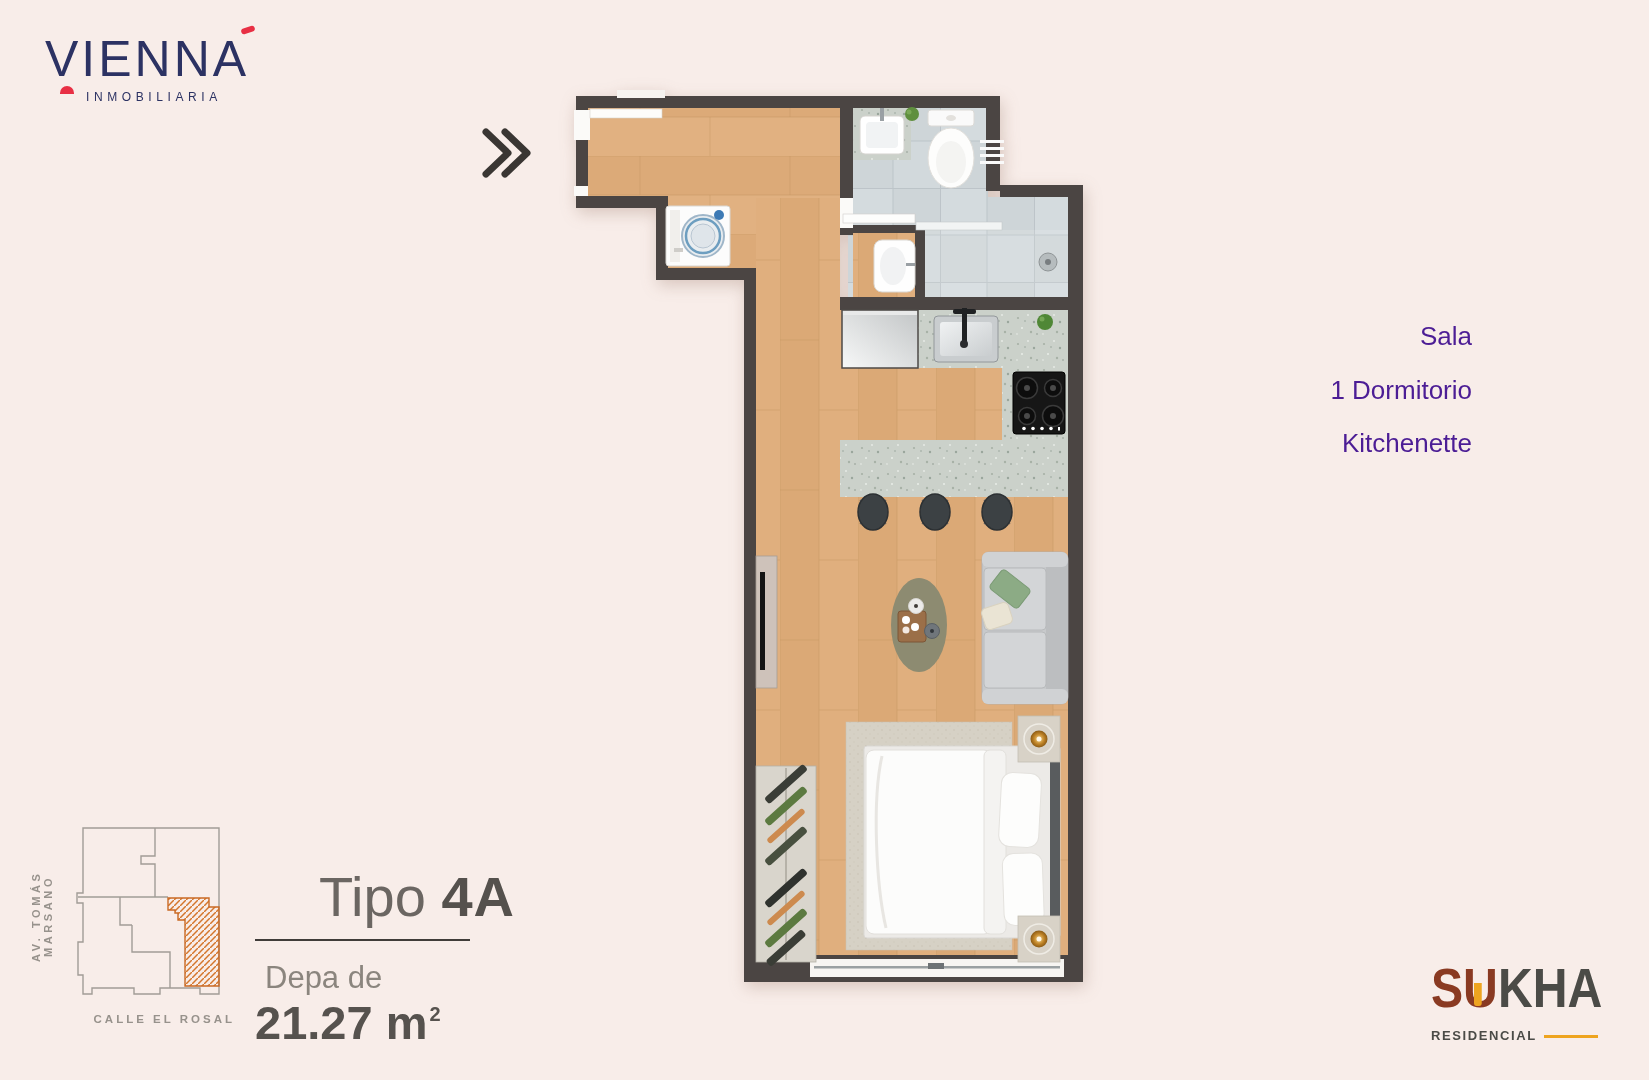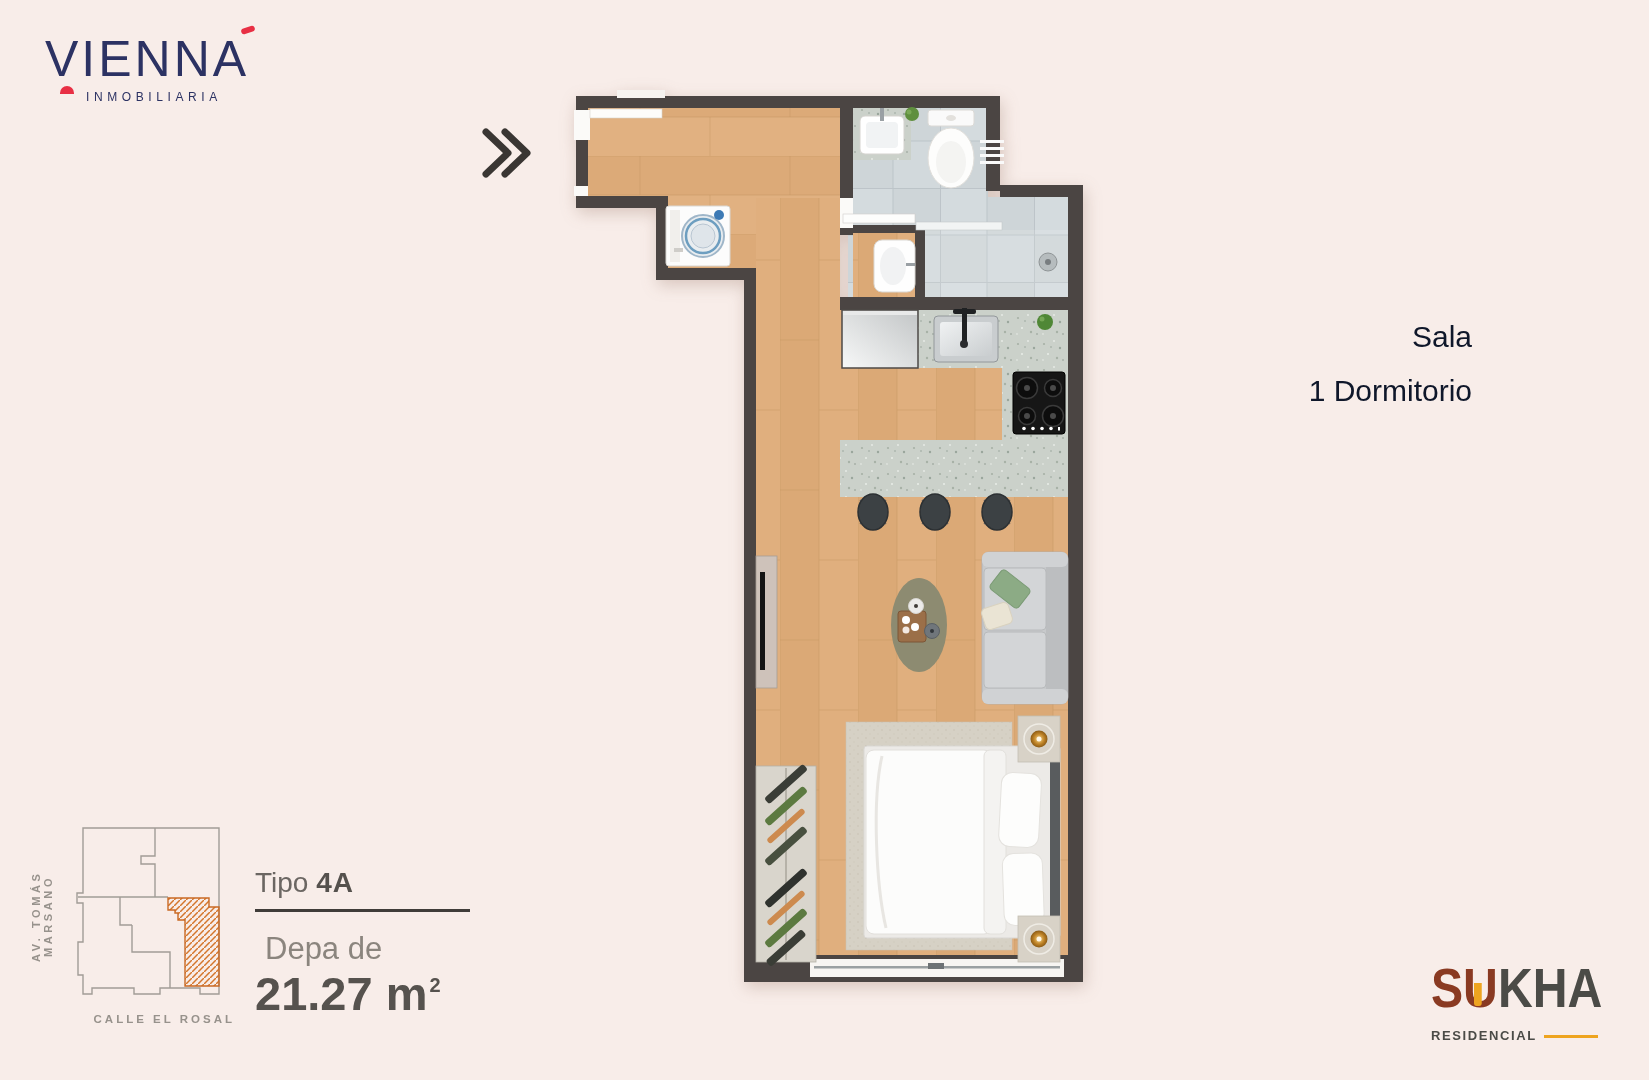--- a/index.html
+++ b/index.html
@@ -24,26 +24,26 @@
   }
   .vienna-tag{
     margin-top:6px;margin-left:41px;font-size:12px;font-weight:normal;
     letter-spacing:4.6px;color:#2c3263;
   }
   
   .chevron{position:absolute;left:474px;top:122px;width:64px;height:64px;}
   
   .features{
     position:absolute;right:177px;top:310px;text-align:right;
-    color:#0f172a;font-size:30px;list-style:none;margin:0;padding:0;
+    color:#4c1d95;font-size:26px;list-style:none;margin:0;padding:0;
   }
   .features li{line-height:53.6px;white-space:nowrap;}
   
   .unit{position:absolute;left:255px;top:868px;width:260px;}
-  .unit-type{font-size:28px;color:#6b6662;line-height:1.05;}
+  .unit-type{font-size:56px;color:#6b6662;line-height:1.05;text-align:right;}
   .unit-type b{color:#55514d;letter-spacing:1px;}
   .unit-rule{margin-top:12px;width:215px;height:2.5px;background:#403c39;}
   .unit-depa{margin-top:19px;margin-left:10px;font-size:31px;color:#8b857e;}
   .unit-area{margin-top:2px;font-size:47px;font-weight:bold;color:#56524e;line-height:1.05;}
   .unit-area sup{font-size:20px;vertical-align:18px;margin-left:2px;}
   
   .street-left{
     position:absolute;left:30px;top:832px;height:168px;
     writing-mode:vertical-rl;transform:rotate(180deg);
     font-size:11px;font-weight:bold;letter-spacing:3.6px;color:#97928c;
@@ -89,20 +89,21 @@
   <svg class="chevron" viewBox="0 0 64 64">
     <g fill="none" stroke="#3a3633" stroke-width="7" stroke-linecap="round" stroke-linejoin="round">
       <path d="M12,10 L34,31 L12,52"></path>
       <path d="M31,10 L53,31 L31,52"></path>
     </g>
   </svg>
 
   <ul class="features">
     <li>Sala</li>
     <li>1 Dormitorio</li>
+    <li>Kitchenette</li>
   </ul>
 
   <svg width="1649" height="1080" viewBox="0 0 1649 1080" style="position:absolute;left:0;top:0">
     <defs>
       <pattern id="woodV" patternUnits="userSpaceOnUse" width="78" height="150">
         <rect width="78" height="150" fill="#e0af7e"></rect>
         <rect width="39" height="150" fill="#dba976"></rect>
         <path d="M0,0 V150 M39,0 V150" stroke="#c3955f" stroke-width="1" opacity=".55"></path>
         <path d="M0,40 H39 M39,110 H78" stroke="#c3955f" stroke-width="1" opacity=".45"></path>
       </pattern>

